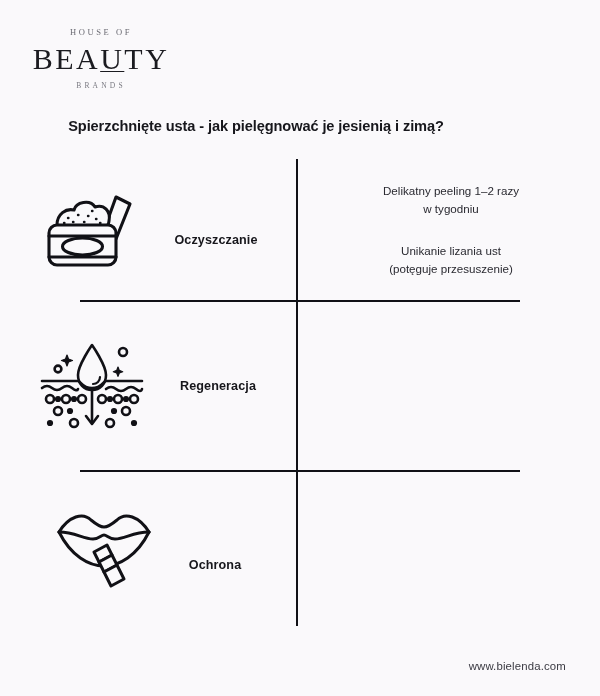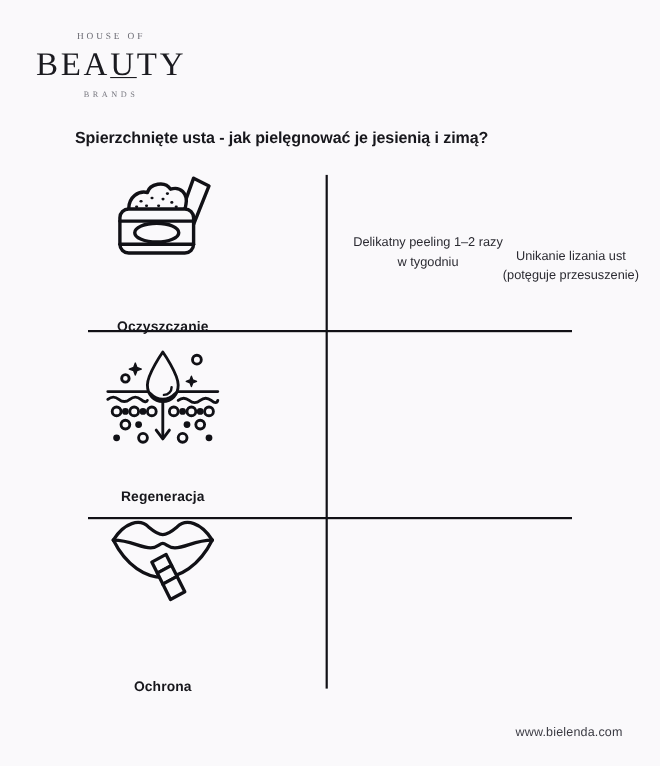--- a/index.html
+++ b/index.html
@@ -93,29 +93,29 @@
     width: 600px;
     display: flex;
   }
   .row-1 { top: 160px; height: 140px; }
   .row-2 { top: 302px; height: 168px; }
   .row-3 { top: 472px; height: 154px; }
 
   .cell-left {
     width: 296px;
     display: flex;
-    flex-direction: column;
+    flex-direction: row;
     align-items: center;
     justify-content: center;
     gap: 36px;
   }
   .cell-right {
     width: 304px;
     display: flex;
-    flex-direction: row;
+    flex-direction: column;
     align-items: center;
     justify-content: center;
     padding-left: 6px;
   }
 
   .icon-box {
     display: flex;
     align-items: center;
     justify-content: center;
   }

